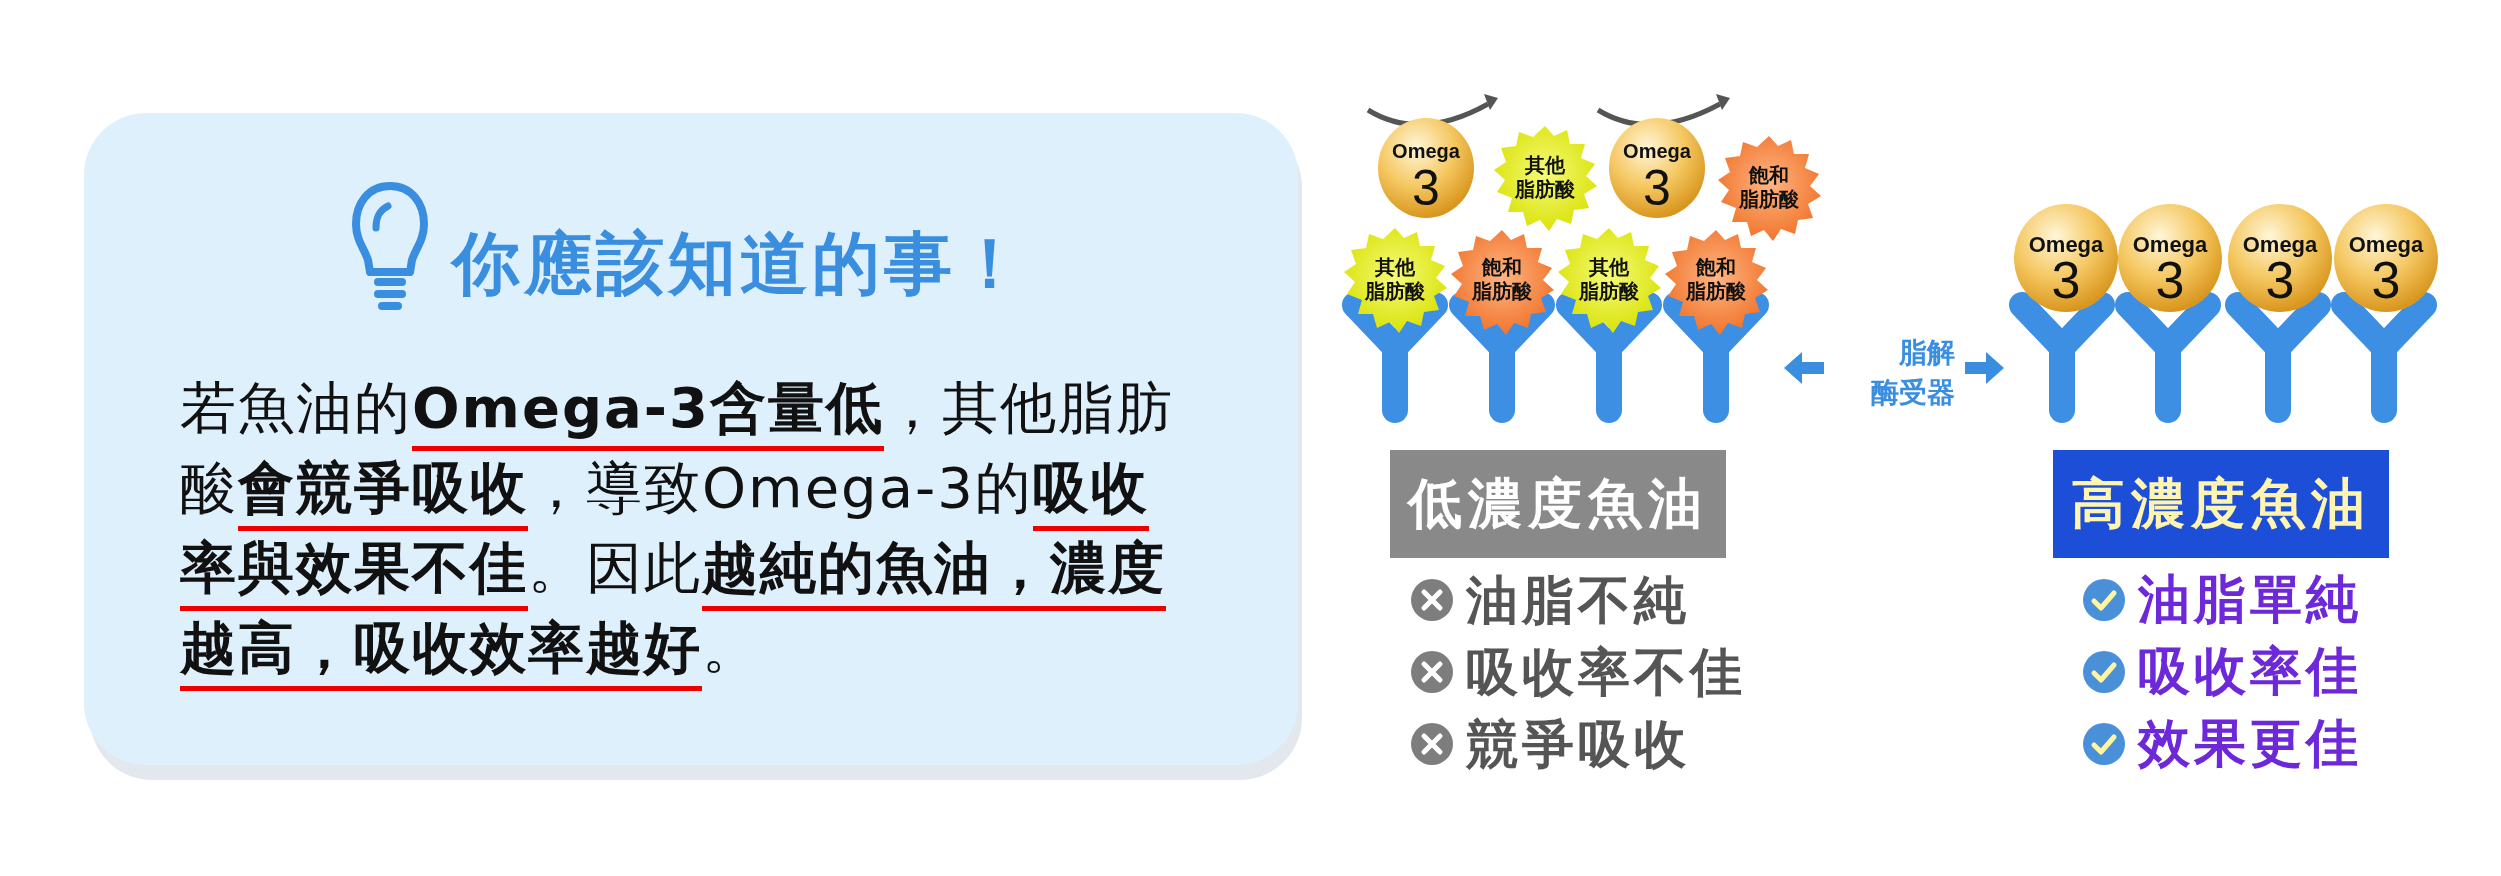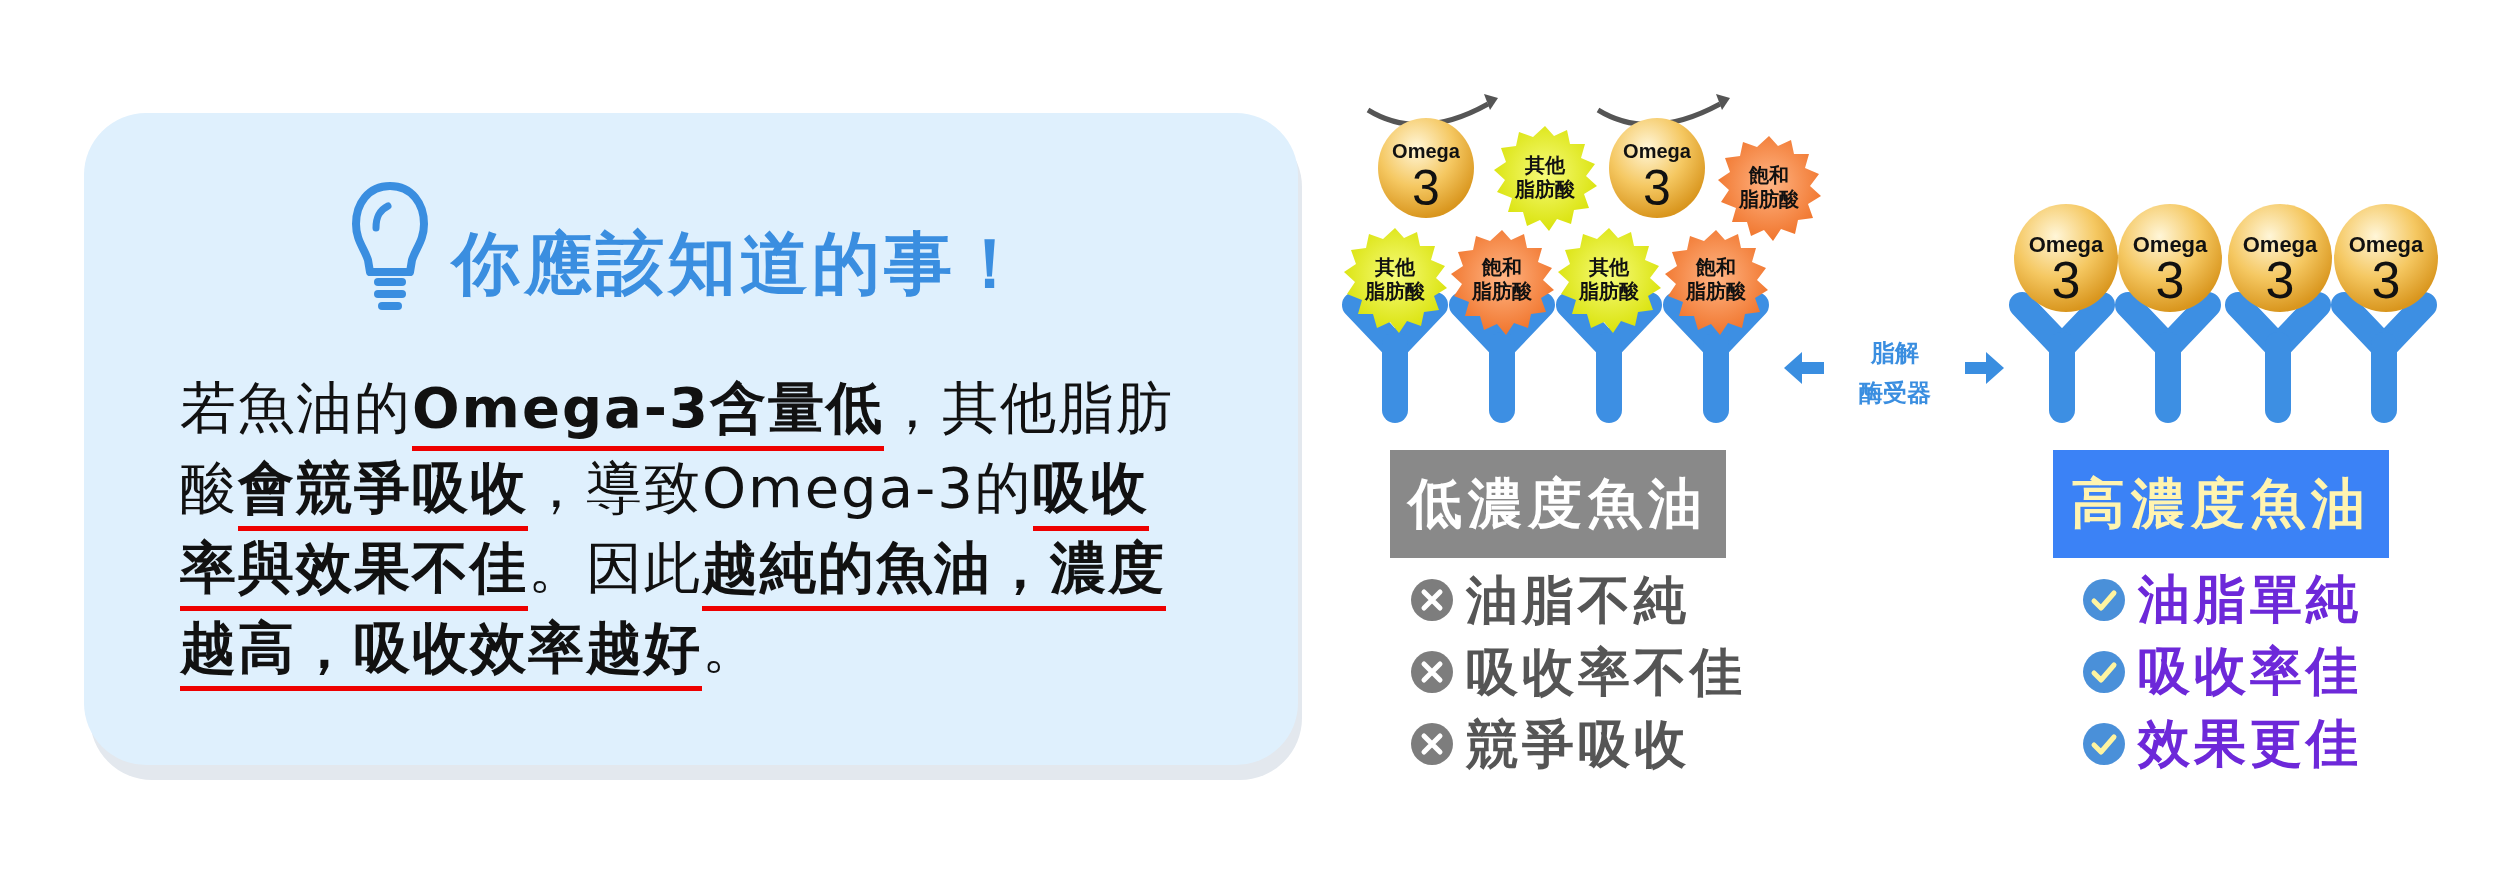--- a/index.html
+++ b/index.html
@@ -20,30 +20,30 @@
   .line { display: block; white-space: nowrap; height: 80px; position: relative; }
   .u { border-bottom: 5px solid #ee0000; padding-bottom: 6px; }
   .b { font-weight: bold; }
 
   
   .diagram { position: absolute; left: 0; top: 0; width: 2501px; height: 876px; }
 
   .label-box { position: absolute; height: 108px; display: flex; align-items: center; justify-content: center;
                font-size: 54px; font-weight: bold; letter-spacing: 6px; }
   .label-low { left: 1390px; top: 450px; width: 336px; background: #898989; color: #ffffff; }
-  .label-high { left: 2053px; top: 450px; width: 336px; background: #3b82f6; color: #fff4b0; }
+  .label-high { left: 2053px; top: 450px; width: 336px; background: #1d4ed8; color: #fff4b0; }
 
   .list { position: absolute; font-size: 52px; line-height: 72px; letter-spacing: 4px; }
   .list-low { left: 1410px; top: 564px; color: #555555; font-weight: bold; }
   .list-high { left: 2082px; top: 564px; color: #6d28d9; font-weight: bold; font-family: Liberation Serif, serif; }
   .li { display: flex; align-items: center; height: 72px; }
   .li .ic { width: 44px; height: 44px; margin-right: 12px; flex: none; }
 
-  .enzyme-label { position: absolute; left: 1835px; top: 333px; width: 120px; text-align: center;
-                  font-size: 24px; line-height: 40px; color: #3a8ee0; font-weight: bold; }
+  .enzyme-label { position: absolute; left: 1835px; top: 333px; width: 120px; text-align: right;
+                  font-size: 28px; line-height: 40px; color: #3a8ee0; font-weight: bold; }
 </style>
 </head>
 <body>
 
 <div class="card-shadow"></div>
 <div class="card"></div>
 
 <div class="title-row">
   <svg class="bulb" viewBox="0 0 80 130">
     <path d="M40 6 C18 6 6 24 6 44 C6 60 14 68 18 80 L20 92 L60 92 L62 80 C66 68 74 60 74 44 C74 24 62 6 40 6 Z" fill="none" stroke="#3a8ee0" stroke-width="8" stroke-linejoin="round"></path>

